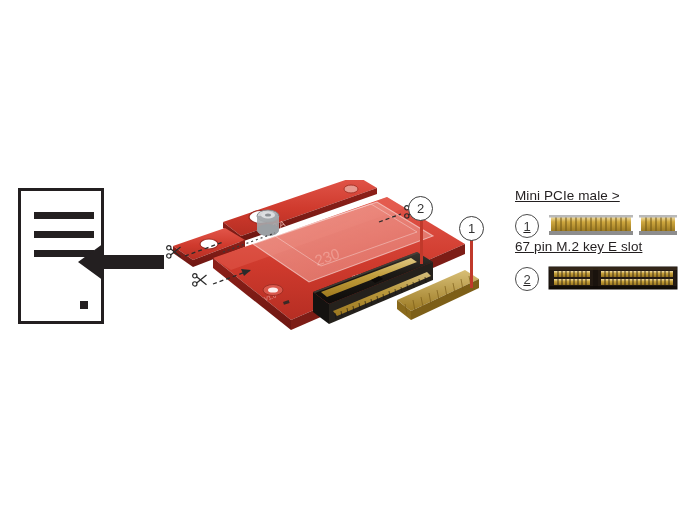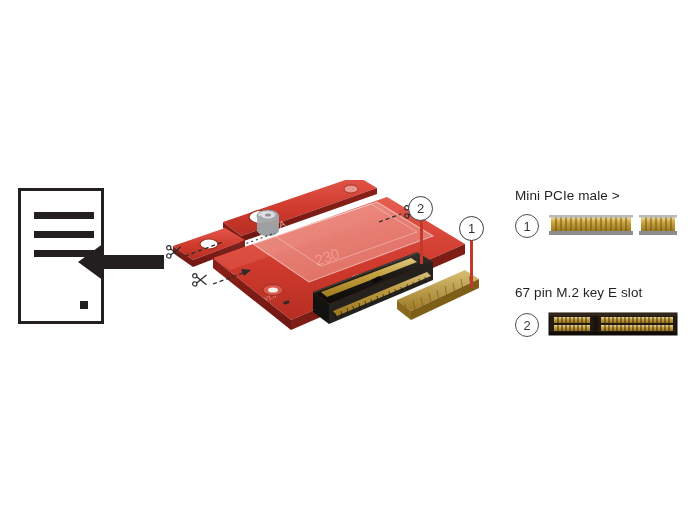--- a/index.html
+++ b/index.html
@@ -77,23 +77,24 @@
     height: 190px;
   }
   .product svg { display: block; }
 
   
   .legend {
     position: absolute;
     left: 515px;
     top: 188px;
     width: 180px;
+    text-decoration: underline;
   }
   .legend-block { position: relative; }
-  .legend-block + .legend-block { margin-top: 46px; }
+  .legend-block + .legend-block { }
 
   .legend-title {
     font-size: 13.5px;
     line-height: 16px;
     color: #231f20;
     white-space: nowrap;
     margin-bottom: 9px;
     letter-spacing: 0.1px;
   }
 

